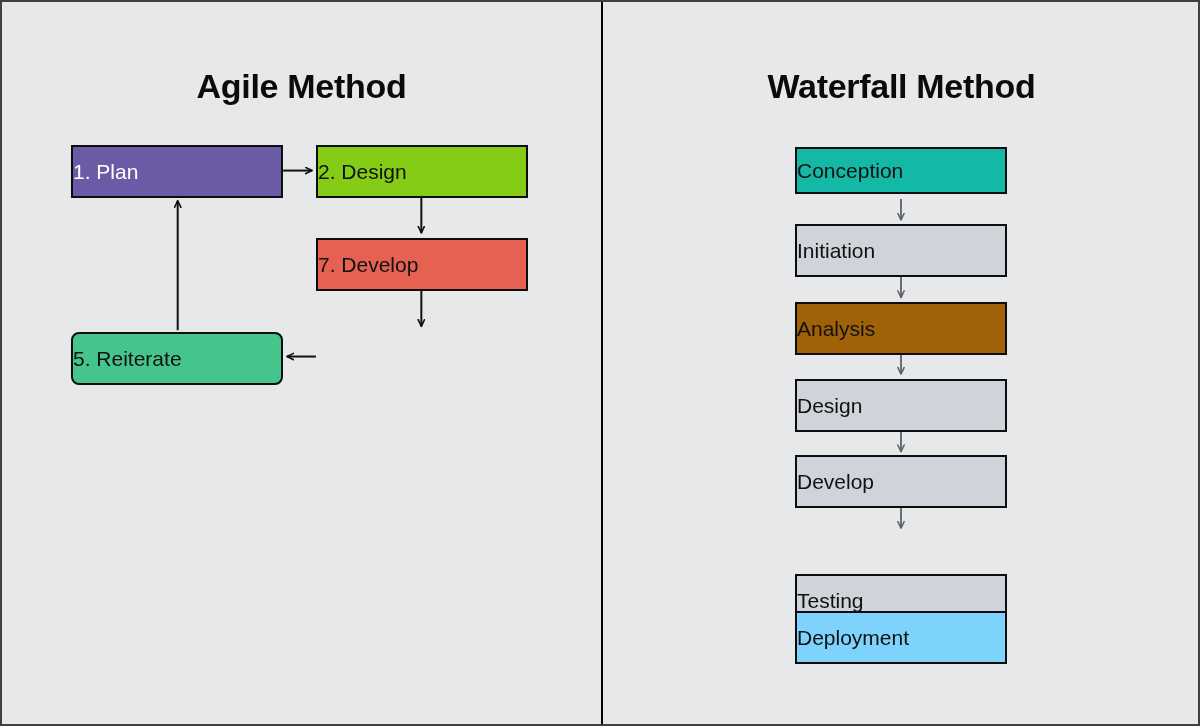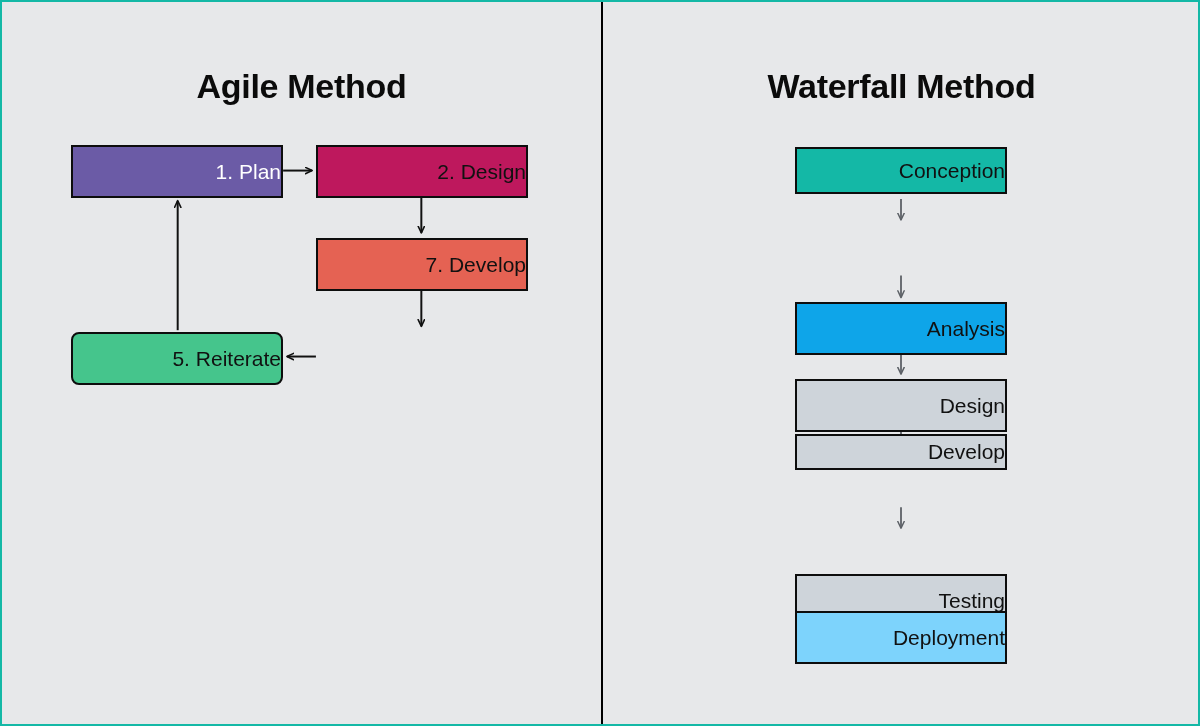--- a/index.html
+++ b/index.html
@@ -7,21 +7,21 @@
     margin: 0;
     padding: 0;
     background: #ffffff;
   }
   #stage {
     position: relative;
     width: 1200px;
     height: 726px;
     background: #e7e8ea;
     box-sizing: border-box;
-    border: 2px solid #14b8a6;
+    border: 2px solid #404040;
     overflow: hidden;
     font-family: "Liberation Sans", "DejaVu Sans", sans-serif;
   }
   .divider {
     position: absolute;
     top: 0;
     bottom: 0;
     left: 599px;
     width: 2px;
     background: #000000;
@@ -46,21 +46,21 @@
     letter-spacing: -0.3px;
     line-height: 44px;
   }
 
   .node {
     position: absolute;
     box-sizing: border-box;
     border: 2px solid #0d0d0d;
     display: flex;
     align-items: center;
-    justify-content: flex-end;
+    justify-content: flex-start;
     font-size: 21px;
     line-height: 24px;
     color: #111111;
     white-space: nowrap;
   }
   .node.light-text { color: #ffffff; }
 
   
   .arrows {
     position: absolute;
@@ -95,21 +95,21 @@
 
       <line x1="314" y1="356.5" x2="285" y2="356.5" stroke="#111111" stroke-width="2" marker-end="url(#agile-head)"></line>
 
       <line x1="175" y1="330" x2="175" y2="200" stroke="#111111" stroke-width="2" marker-end="url(#agile-head)"></line>
     </svg>
 
     <div class="node light-text" style="left:69px; top:143px; width:212px; height:53px; background:#6b5ba6;">
       <span>1. Plan</span>
     </div>
 
-    <div class="node" style="left:314px; top:143px; width:212px; height:53px; background:#be185d;">
+    <div class="node" style="left:314px; top:143px; width:212px; height:53px; background:#84cc16;">
       <span>2. Design</span>
     </div>
 
     <div class="node" style="left:314px; top:236px; width:212px; height:53px; background:#e56253;">
       <span>7. Develop</span>
     </div>
 
 
     <div class="node" style="left:69px; top:330px; width:212px; height:53px; background:#45c58c;border-radius:8px;">
       <span>5. Reiterate</span>
@@ -133,30 +133,33 @@
       <line x1="298" y1="353" x2="298" y2="374" stroke="#5c6066" stroke-width="1.8" marker-end="url(#wf-head)"></line>
       <line x1="298" y1="430" x2="298" y2="452" stroke="#5c6066" stroke-width="1.8" marker-end="url(#wf-head)"></line>
       <line x1="298" y1="508" x2="298" y2="529" stroke="#5c6066" stroke-width="1.8" marker-end="url(#wf-head)"></line>
       <line x1="298" y1="585" x2="298" y2="606" stroke="#5c6066" stroke-width="1.8" marker-end="url(#wf-head)"></line>
     </svg>
 
     <div class="node" style="left:192px; top:145px; width:212px; height:47px; background:#14b8a6;">
       <span>Conception</span>
     </div>
 
+    <div class="node" style="left:192px; top:222px; width:212px; height:53px; background:#ced4da;">
+      <span>Initiation</span>
+    </div>
 
-    <div class="node" style="left:192px; top:300px; width:212px; height:53px; background:#0ea5e9;">
+    <div class="node" style="left:192px; top:300px; width:212px; height:53px; background:#a16207;">
       <span>Analysis</span>
     </div>
 
     <div class="node" style="left:192px; top:377px; width:212px; height:53px; background:#ced4da;">
       <span>Design</span>
     </div>
 
-    <div class="node" style="left:192px; top:432px; width:212px; height:36px; background:#ced4da;">
+    <div class="node" style="left:192px; top:453px; width:212px; height:53px; background:#ced4da;">
       <span>Develop</span>
     </div>
 
     <div class="node" style="left:192px; top:532px; width:212px; height:53px; background:#ced4da;margin-top:40px;">
       <span>Testing</span>
     </div>
 
     <div class="node" style="left:192px; top:609px; width:212px; height:53px; background:#7dd3fc;">
       <span>Deployment</span>
     </div>

